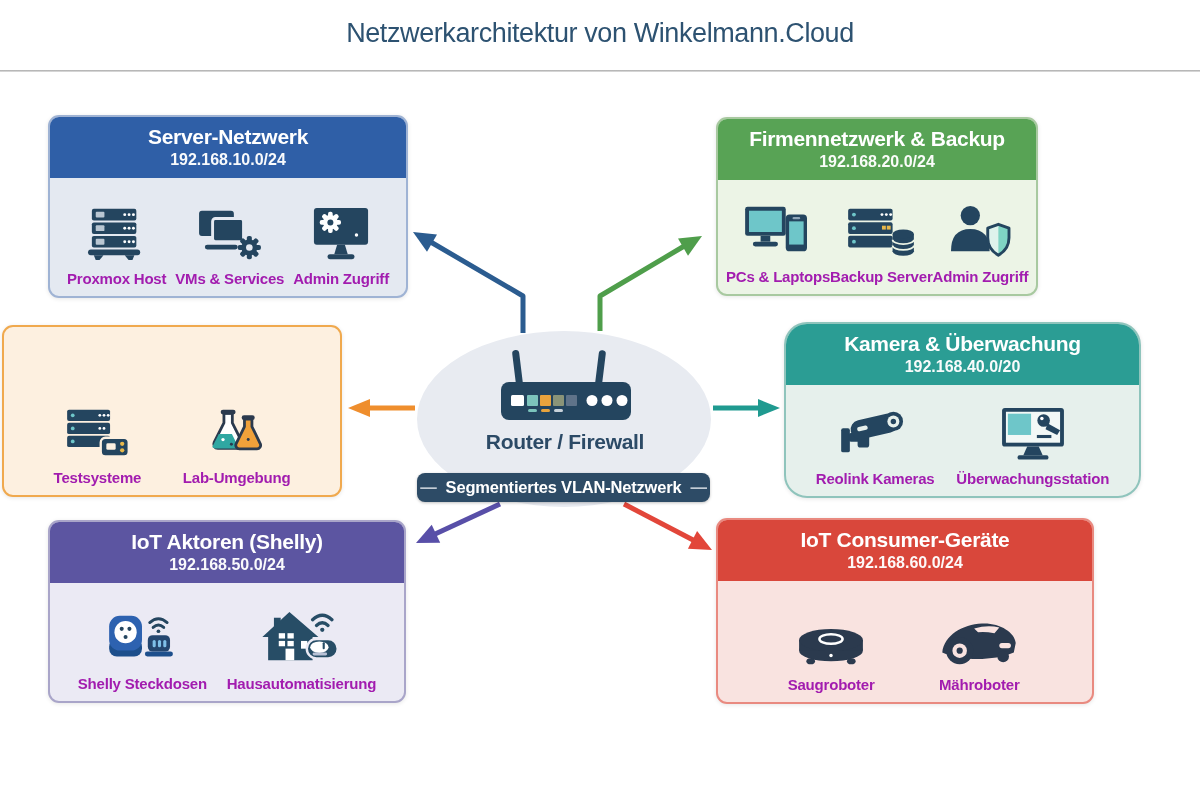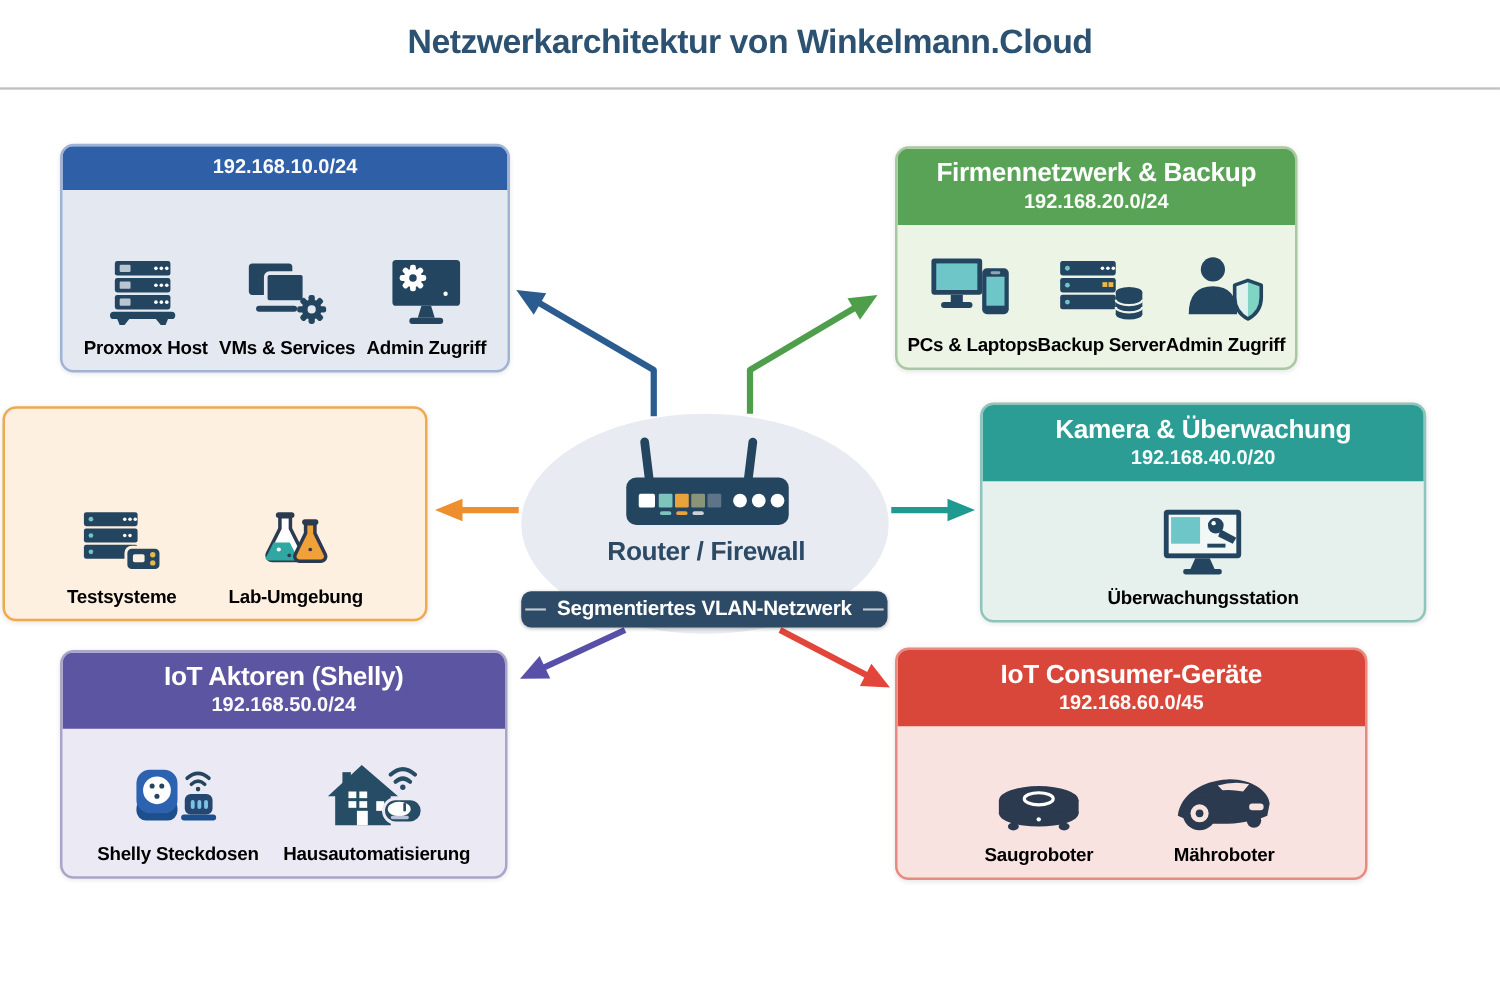--- a/index.html
+++ b/index.html
@@ -3,21 +3,21 @@
 <meta charset="utf-8">
 <style>
   html,body { margin:0; padding:0; }
   body {
     width:1200px; height:800px; position:relative; overflow:hidden;
     background:#ffffff;
     font-family:"Liberation Sans", sans-serif;
   }
   .page-title {
     position:absolute; top:18px; left:0; width:100%;
-    text-align:center; font-size:27px; font-weight:700;
+    text-align:center; font-size:27px; font-weight:400;
     color:#2d5271; letter-spacing:-0.4px; z-index:2;
   }
   .divider {
     position:absolute; top:70px; left:0; width:100%; height:2px;
     background:linear-gradient(to bottom,#a9a9a9,#e3e3e3); z-index:1;
   }
   .center-ellipse {
     position:absolute; left:417px; top:331px; width:294px; height:176px;
     border-radius:50%; z-index:0;
   }
@@ -46,21 +46,21 @@
   }
   .box-title { font-size:21px; font-weight:700; line-height:1.24; letter-spacing:-0.3px; }
   .box-subnet { font-size:16px; font-weight:700; line-height:1.25; opacity:0.97; }
   .box-body {
     flex:1; display:flex; align-items:stretch; justify-content:space-evenly;
     padding:10px 8px 9px;
   }
   .item { display:flex; flex-direction:column; align-items:center; justify-content:flex-end; gap:7px; }
   .item svg { display:block; }
   .item-label {
-    font-size:15px; font-weight:700; color:#000000;
+    font-size:15px; font-weight:700; color:#a21caf;
     letter-spacing:-0.2px; white-space:nowrap;
   }
 </style>
 </head>
 <body>
 
 <div class="page-title">Netzwerkarchitektur von Winkelmann.Cloud</div>
 <div class="divider"></div>
 
 <div class="center-ellipse" style="background-color: rgb(232, 235, 241);"></div>
@@ -114,20 +114,21 @@
 <div class="router-label">Router / Firewall</div>
 
 <div class="vlan-banner" style="background-color: rgb(45, 75, 102);">
   <span class="dash">—</span>
   <span>Segmentiertes VLAN-Netzwerk</span>
   <span class="dash">—</span>
 </div>
 
 <div class="vlan-box" style="left: 48px; top: 115px; width: 360px; height: 183px; background-color: rgb(228, 233, 241); border-color: rgb(159, 179, 212);">
   <div class="box-header" style="background-color: rgb(47, 95, 167);">
+    <div class="box-title">Server-Netzwerk</div>
     <div class="box-subnet">192.168.10.0/24</div>
   </div>
   <div class="box-body">
     <div class="item">
       <svg width="70" height="58" viewBox="0 0 72 60">
         <g fill="#24455f">
           <rect x="10" y="4" width="46" height="12" rx="2"></rect>
           <rect x="10" y="18" width="46" height="12" rx="2"></rect>
           <rect x="10" y="32" width="46" height="12" rx="2"></rect>
           <rect x="6" y="46" width="54" height="6" rx="3"></rect>
@@ -288,26 +289,43 @@
           <path d="M14,4 h8 v8 l9,18.5 a4,4 0 0 1 -3.6,5.5 h-18.8 a4,4 0 0 1 -3.6,-5.5 l9,-18.5 z" fill="#f0a13a" stroke="#2b3a4e" stroke-width="3" stroke-linejoin="round"></path>
           <rect x="11" y="0" width="14" height="5" rx="2.5" fill="#2b3a4e"></rect>
           <circle cx="18" cy="26" r="1.6" fill="#2b3a4e"></circle>
         </g>
       </svg>
       <div class="item-label">Lab-Umgebung</div>
     </div>
   </div>
 </div>
 
-<div class="vlan-box" style="left: 784px; top: 322px; width: 357px; height: 176px; background-color: rgb(230, 240, 236); border-color: rgb(143, 196, 188);">
+<div class="vlan-box" style="left: 784px; top: 322px; width: 357px; height: 176px; background-color: rgb(230, 240, 236); border-color: rgb(143, 196, 188); border-radius: 23px;">
   <div class="box-header" style="background-color: rgb(43, 157, 148);">
     <div class="box-title">Kamera &amp; Überwachung</div>
     <div class="box-subnet">192.168.40.0/20</div>
   </div>
   <div class="box-body">
+    <div class="item">
+      <svg width="76" height="58" viewBox="0 0 76 60">
+        <g fill="#24455f">
+          <rect x="3" y="24" width="9" height="25" rx="2"></rect>
+          <rect x="11" y="29" width="12" height="9" rx="2"></rect>
+          <rect x="20" y="26" width="12" height="18" rx="3"></rect>
+          <g transform="rotate(-13 42 20)">
+            <rect x="12" y="11" width="50" height="20" rx="10"></rect>
+            <rect x="19" y="18" width="11" height="4.5" rx="2" fill="#e6f0ec"></rect>
+          </g>
+          <circle cx="57" cy="17" r="10"></circle>
+          <circle cx="57" cy="17" r="6.2" fill="#e6f0ec"></circle>
+          <circle cx="57" cy="17" r="2.8" fill="#24455f"></circle>
+        </g>
+      </svg>
+      <div class="item-label">Reolink Kameras</div>
+    </div>
     <div class="item">
       <svg width="76" height="58" viewBox="0 0 76 60">
         <rect x="6" y="3" width="64" height="40" rx="3" fill="#24455f"></rect>
         <rect x="10" y="7" width="56" height="32" fill="#f2f8f6"></rect>
         <rect x="12" y="9" width="24" height="22" fill="#6ec6c9"></rect>
         <circle cx="49" cy="16" r="6.5" fill="#24455f"></circle>
         <circle cx="47.2" cy="14" r="1.8" fill="#ffffff"></circle>
         <polygon points="53,19 66,26 63,31 51,25" fill="#24455f"></polygon>
         <rect x="42" y="31" width="15" height="3.2" fill="#24455f"></rect>
         <polygon points="32,43 44,43 48,52 28,52" fill="#24455f"></polygon>
@@ -366,21 +384,21 @@
         <rect x="52" y="44" width="15" height="3" rx="1.5" fill="#b9c2d6"></rect>
       </svg>
       <div class="item-label">Hausautomatisierung</div>
     </div>
   </div>
 </div>
 
 <div class="vlan-box" style="left: 716px; top: 518px; width: 378px; height: 186px; background-color: rgb(249, 227, 224); border-color: rgb(233, 138, 128);">
   <div class="box-header" style="background-color: rgb(217, 71, 59);">
     <div class="box-title">IoT Consumer-Geräte</div>
-    <div class="box-subnet">192.168.60.0/45</div>
+    <div class="box-subnet">192.168.60.0/24</div>
   </div>
   <div class="box-body">
     <div class="item">
       <svg width="86" height="58" viewBox="0 0 86 60">
         <g fill="#2b3a4e">
           <ellipse cx="43" cy="41" rx="33" ry="11"></ellipse>
           <rect x="10" y="30" width="66" height="11"></rect>
           <ellipse cx="43" cy="30" rx="33" ry="11.5"></ellipse>
           <ellipse cx="22" cy="52" rx="4.5" ry="3.2"></ellipse>
           <ellipse cx="64" cy="52" rx="4.5" ry="3.2"></ellipse>

